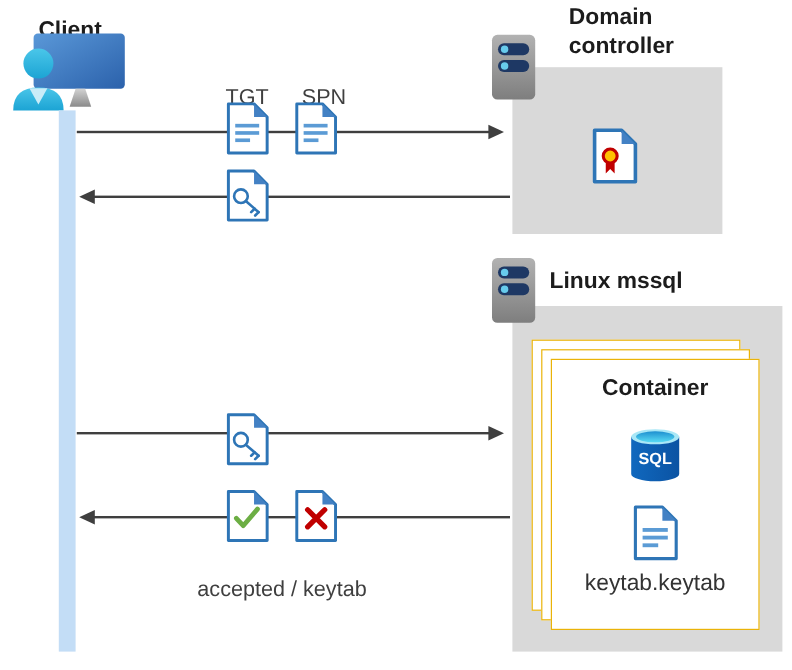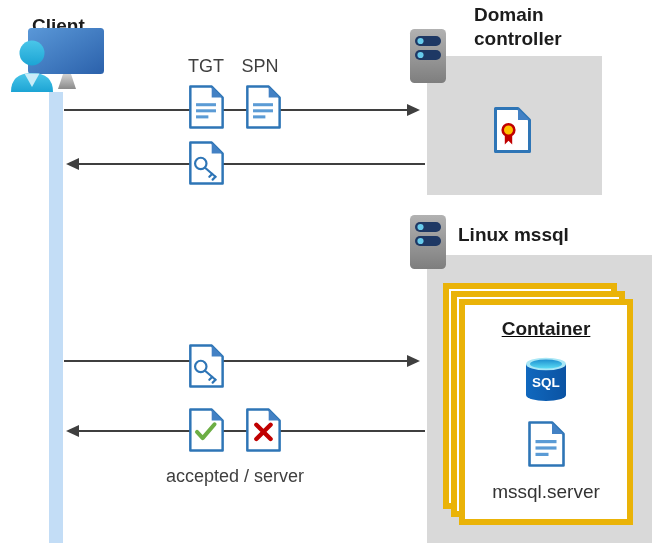--- a/index.html
+++ b/index.html
@@ -3,26 +3,26 @@
 <meta charset="utf-8">
 <style>
   html,body{margin:0;padding:0;background:#fff;}
   .canvas{
     position:relative;width:660px;height:558px;background:#ffffff;overflow:hidden;
     font-family:"Liberation Sans","DejaVu Sans",sans-serif;
   }
   .abs{position:absolute;}
   .zone{background:#D9D9D9;}
   .node-label{font-weight:bold;color:#1c1c1c;font-size:19px;line-height:1.26;}
-  .sub-label{color:#3f3f3f;font-size:18px;text-align:center;}
+  .sub-label{color:#3f3f3f;font-size:18px;text-align:center;margin-top:15px;}
   .flow-line{height:0;border-top:2px solid #3F3F3F;}
   .head-right{width:0;height:0;border-top:6px solid transparent;border-bottom:6px solid transparent;border-left:13px solid #3F3F3F;}
   .head-left{width:0;height:0;border-top:6px solid transparent;border-bottom:6px solid transparent;border-right:13px solid #3F3F3F;}
   .lifeline{background:#C3DDF6;}
-  .card{background:#ffffff;border:6px solid #eab308;box-sizing:border-box;text-decoration:underline;}
+  .card{background:#ffffff;border:1px solid #eab308;box-sizing:border-box;}
   .card-front{text-align:center;}
   .container-title{margin-top:13px;font-weight:bold;font-size:19px;color:#1c1c1c;}
   .keytab-label{position:absolute;top:176px;left:0;width:100%;text-align:center;font-size:19px;color:#333333;}
   svg{display:block;}
 </style>
 </head>
 <body>
 
 <div class="canvas">
 
@@ -74,21 +74,21 @@
     <path d="M3.5 2.5 L26 2.5 L37.5 14 L37.5 45.5 L3.5 45.5 Z" fill="#ffffff" stroke="#2E75B6" stroke-width="3" stroke-linejoin="round"></path>
     <path d="M26 2.5 L37.5 14 L26 14 Z" fill="#4381C4"></path>
     <path d="M12.8 28.5 L12.8 38.5 L16.5 34.8 L20.2 38.5 L20.2 28.5 Z" fill="#C00000"></path>
     <circle cx="16.5" cy="24" r="5.8" fill="#FFC000" stroke="#C00000" stroke-width="2.6"></circle>
   </svg>
 
   <div class="abs flow-line" style="left:64px;top:109px;width:344px;"></div>
   <div class="abs head-right" style="left:407px;top:104px;"></div>
 
   <div class="abs sub-label" style="left:168px;top:56px;width:76px;">TGT</div>
-  <div class="abs sub-label" style="left:222px;top:56px;width:76px;">SPN</div>
+  <div class="abs sub-label" style="left:232px;top:56px;width:76px;">SPN</div>
 
   <svg class="abs" style="left:187px;top:84px;" width="38" height="46" viewBox="0 0 40 48">
     <path d="M3.5 2.5 L26 2.5 L37.5 14 L37.5 45.5 L3.5 45.5 Z" fill="#ffffff" stroke="#2E75B6" stroke-width="2.6" stroke-linejoin="round"></path>
     <path d="M26 2.5 L37.5 14 L26 14 Z" fill="#4381C4"></path>
     <rect x="9.5" y="20" width="21" height="3.2" fill="#5B9BD5"></rect>
     <rect x="9.5" y="26.4" width="21" height="3.2" fill="#5B9BD5"></rect>
     <rect x="9.5" y="32.8" width="13" height="3.2" fill="#5B9BD5"></rect>
   </svg>
   <svg class="abs" style="left:244px;top:84px;" width="38" height="46" viewBox="0 0 40 48">
     <path d="M3.5 2.5 L26 2.5 L37.5 14 L37.5 45.5 L3.5 45.5 Z" fill="#ffffff" stroke="#2E75B6" stroke-width="2.6" stroke-linejoin="round"></path>
@@ -127,21 +127,21 @@
     <rect x="6" y="22" width="26" height="10" rx="5" fill="#1E3864"></rect>
     <circle cx="11.5" cy="27" r="3.1" fill="#67CBEC"></circle>
   </svg>
 
   <div class="abs node-label" style="left:458px;top:223px;width:180px;">Linux mssql</div>
 
   <div class="abs card" style="left:443px;top:283px;width:174px;height:226px;"></div>
   <div class="abs card" style="left:451px;top:291px;width:174px;height:226px;"></div>
   <div class="abs card card-front" style="left:459px;top:299px;width:174px;height:226px;">
     <div class="container-title">Container</div>
-    <div class="keytab-label">mssql.server</div>
+    <div class="keytab-label">keytab.keytab</div>
   </div>
 
   <svg class="abs" style="left:523px;top:355px;" width="46" height="52" viewBox="0 0 46 52">
     <defs>
       <linearGradient id="sqlbody" x1="0" y1="0" x2="1" y2="0">
         <stop offset="0" stop-color="#1068BE"></stop>
           <stop offset="1" stop-color="#0B53A3"></stop>
       </linearGradient>
       <linearGradient id="sqltop" x1="0" y1="0" x2="0" y2="1">
         <stop offset="0" stop-color="#1E8FD0"></stop>
@@ -183,15 +183,15 @@
     <path d="M3.5 2.5 L26 2.5 L37.5 14 L37.5 45.5 L3.5 45.5 Z" fill="#ffffff" stroke="#2E75B6" stroke-width="2.6" stroke-linejoin="round"></path>
     <path d="M26 2.5 L37.5 14 L26 14 Z" fill="#4381C4"></path>
     <polyline points="10.5 26, 16.5 32.5, 29 18" fill="none" stroke="#6CAE44" stroke-width="4.2" stroke-linecap="round" stroke-linejoin="round"></polyline>
   </svg>
   <svg class="abs" style="left:244px;top:407px;" width="38" height="46" viewBox="0 0 40 48">
     <path d="M3.5 2.5 L26 2.5 L37.5 14 L37.5 45.5 L3.5 45.5 Z" fill="#ffffff" stroke="#2E75B6" stroke-width="2.6" stroke-linejoin="round"></path>
     <path d="M26 2.5 L37.5 14 L26 14 Z" fill="#4381C4"></path>
     <path d="M13 18.5 L28 33.5 M28 18.5 L13 33.5" stroke="#C00000" stroke-width="4.6" stroke-linecap="round" fill="none"></path>
   </svg>
 
-  <div class="abs sub-label" style="left:145px;top:466px;width:180px;">accepted / server</div>
+  <div class="abs sub-label" style="left:145px;top:466px;width:180px;">accepted / keytab</div>
 
 </div>
 
 </body></html>

